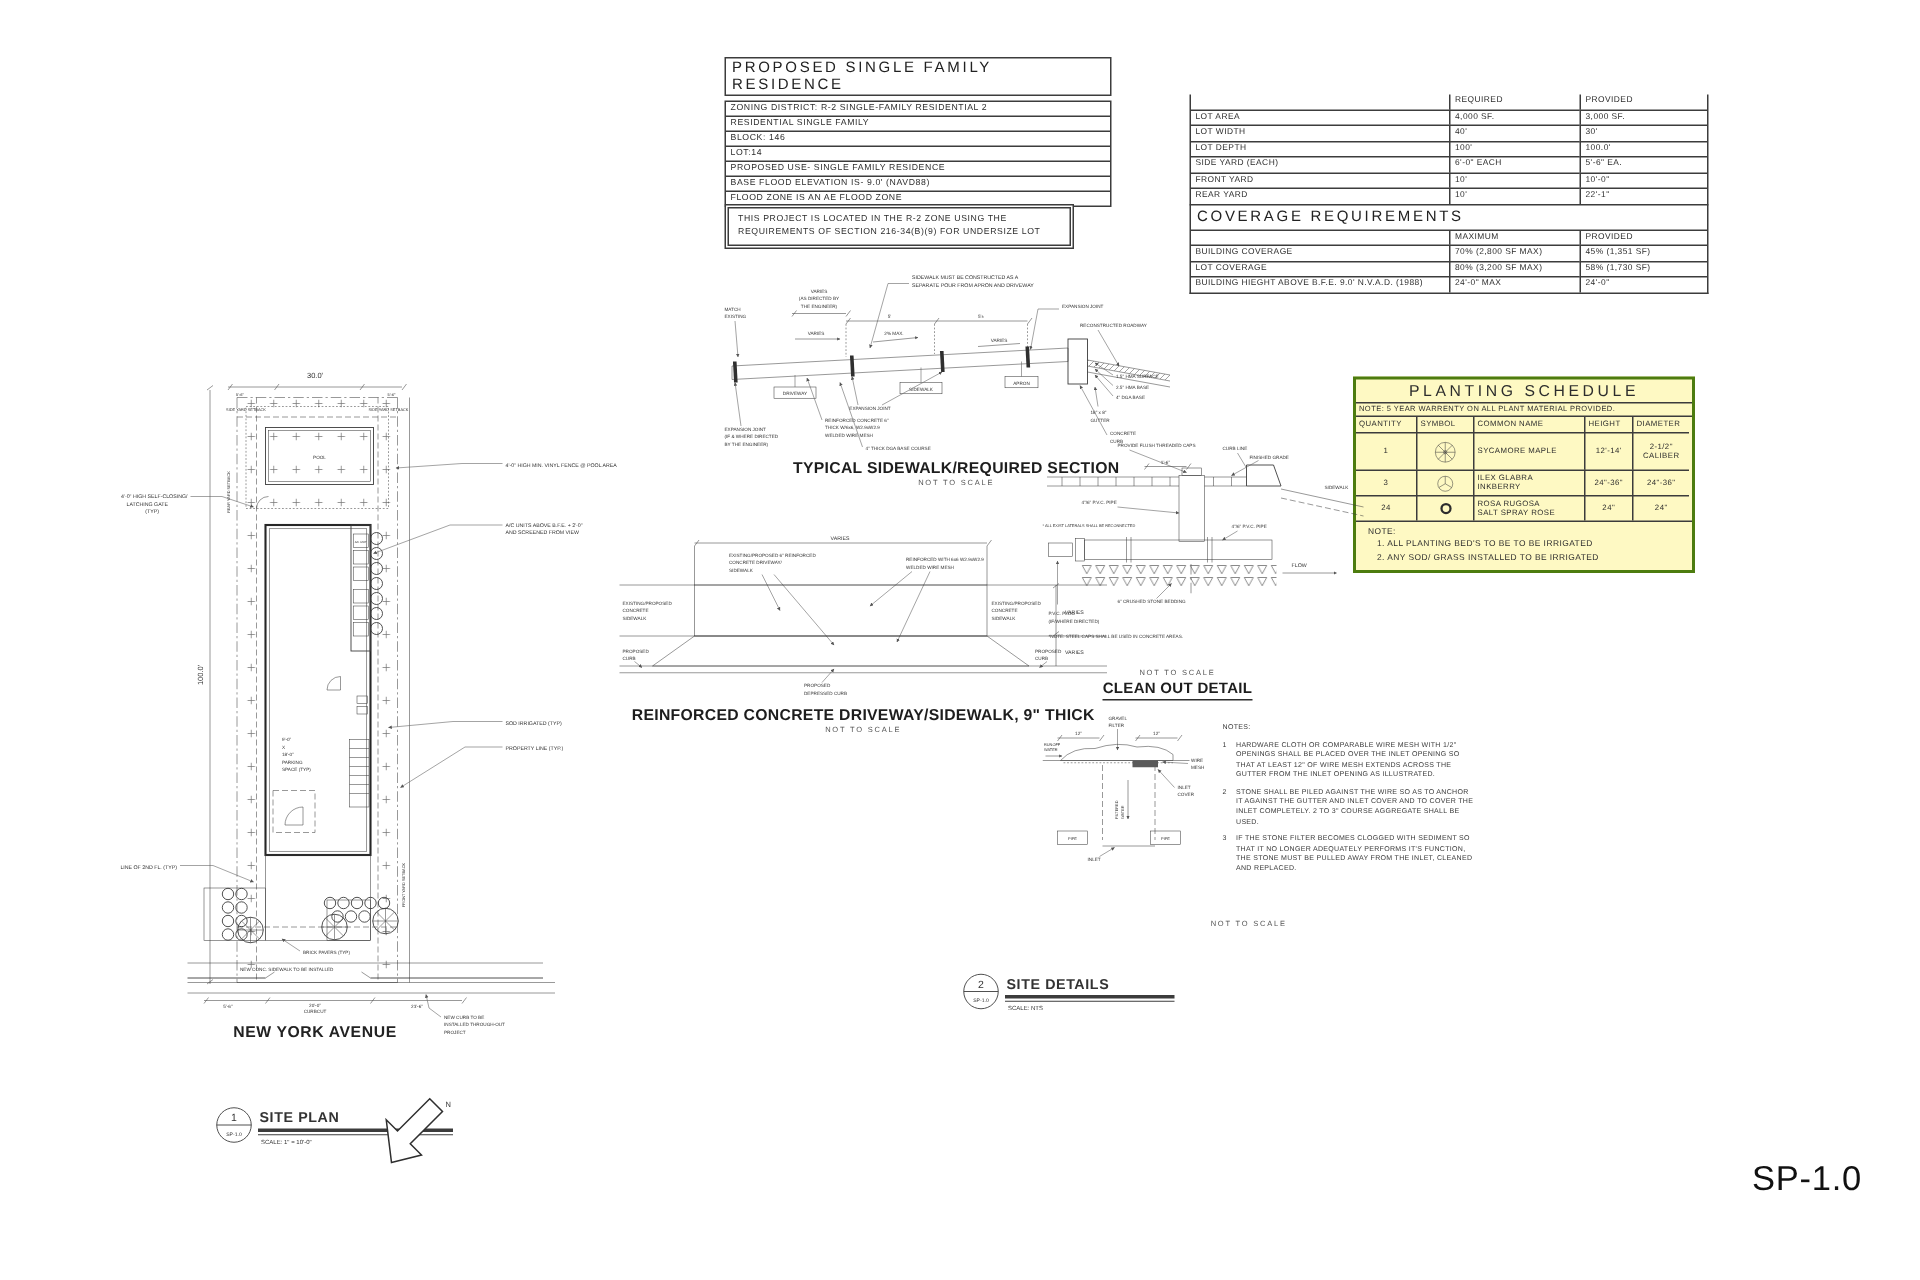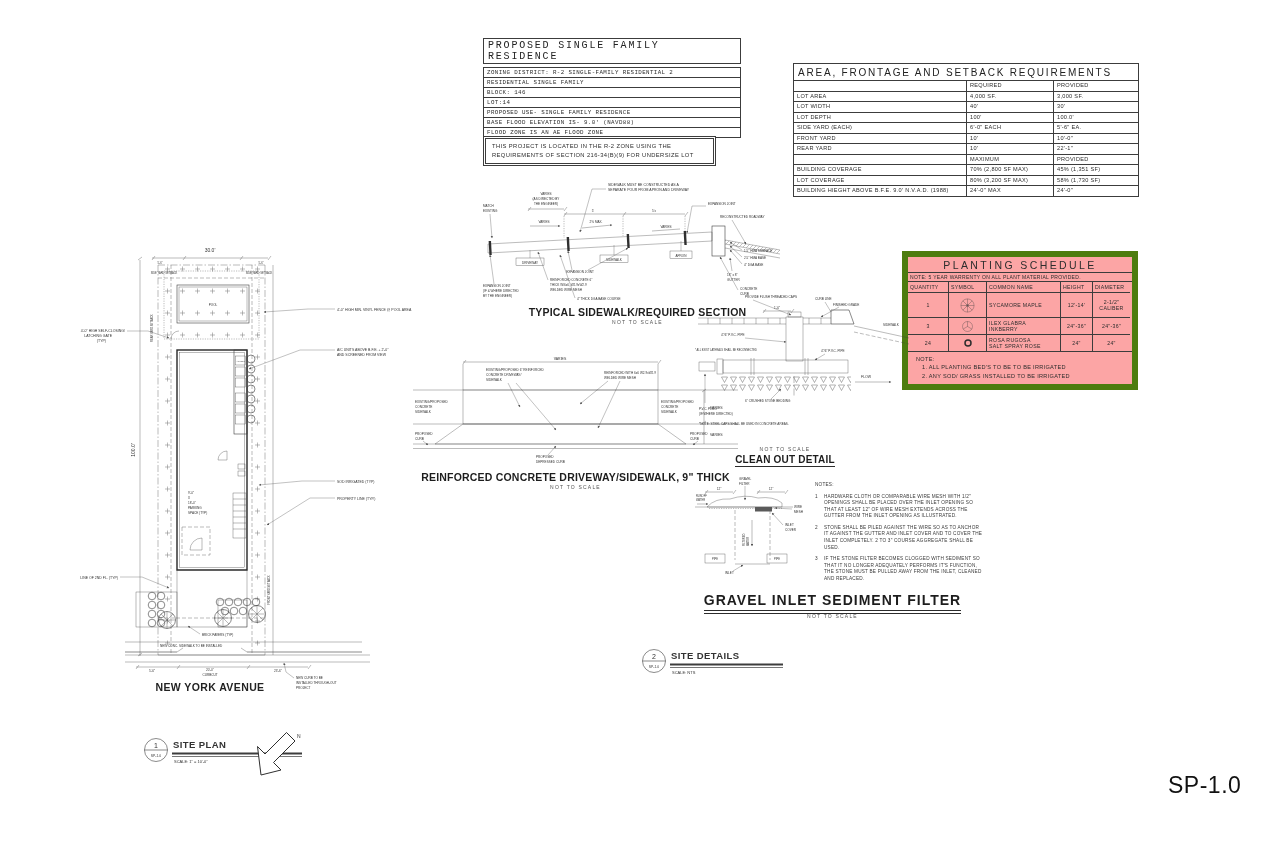--- a/index.html
+++ b/index.html
@@ -17,21 +17,21 @@
 
   .note-box{border:1px solid #3c3c3c;outline:1px solid #3c3c3c;outline-offset:-3px;
     padding:5px 8px;font-size:5.8px;line-height:1.55;letter-spacing:.4px;white-space:pre-line;background:#fff;}
 
   .grid3{display:grid;grid-template-columns:172px 87px 85px;border:1px solid #3c3c3c;border-top:none;background:#fff;}
   .gc{height:9.5px;line-height:9.5px;font-size:5.6px;letter-spacing:.3px;padding-left:3px;
     border-top:1px solid #3c3c3c;border-left:1px solid #3c3c3c;white-space:nowrap;overflow:hidden;}
   .gc.nt{border-top:none;} .gc.nl{border-left:none;}
 
   
-  .pl{border:6px solid #4d7c0f;background:#fca5a5;}
+  .pl{border:2px solid #4d7c0f;background:#fef9c3;}
   .pl-title{font-size:10.5px;letter-spacing:2.4px;text-align:center;padding:2px 0 1px 0;border-bottom:1px solid #3c3c3c;}
   .pl-note{font-size:5px;letter-spacing:.3px;padding:1px 2px;border-bottom:1px solid #3c3c3c;white-space:nowrap;}
   .pl-grid{display:grid;grid-template-columns:40px 38px 74px 32px 38px;}
   .pl-c{font-size:5.2px;letter-spacing:.3px;padding:1px 2px;border-left:1px solid #3c3c3c;border-top:1px solid #3c3c3c;
     display:flex;align-items:center;white-space:pre-line;}
   .pl-c.nl{border-left:none;} .pl-c.hd{justify-content:flex-start;height:8px;}
   .pl-c.ctr{justify-content:center;text-align:center;}
   .pl-notes{border-top:1px solid #3c3c3c;padding:3px 4px 4px 14px;font-size:5.6px;line-height:1.5;letter-spacing:.3px;}
 
   
@@ -80,38 +80,37 @@
       <pattern id="speckle" width="3.5" height="3.5" patternUnits="userSpaceOnUse">
         <circle cx="1" cy="1.2" r="0.55" fill="#3c3c3c"></circle>
         <circle cx="2.6" cy="2.7" r="0.5" fill="#3c3c3c"></circle>
       </pattern>
       <marker id="ah" markerWidth="7" markerHeight="7" refX="5.5" refY="3" orient="auto">
         <path d="M0,0 L6,3 L0,6 Z" fill="#555"></path>
       </marker>
     </defs>
   </svg>
 
-  <div class="abs" style="left:483px;top:38px;width:258px;font-family:Liberation Mono, monospace;">
+  <div class="abs" style="left:483px;top:38px;width:258px;">
     <div class="box-title">PROPOSED SINGLE FAMILY RESIDENCE</div>
     <div class="rows-box">
       <div class="r-row">ZONING DISTRICT: R-2 SINGLE-FAMILY RESIDENTIAL 2</div>
       <div class="r-row">RESIDENTIAL SINGLE FAMILY</div>
       <div class="r-row">BLOCK: 146</div>
       <div class="r-row">LOT:14</div>
       <div class="r-row">PROPOSED USE- SINGLE FAMILY RESIDENCE</div>
       <div class="r-row">BASE FLOOD ELEVATION IS- 9.0' (NAVD88)</div>
       <div class="r-row">FLOOD ZONE IS AN AE FLOOD ZONE</div>
     </div>
   </div>
 
   <div class="abs note-box" style="left:483px;top:136px;width:215px;">THIS PROJECT IS LOCATED IN THE R-2 ZONE USING THE
 REQUIREMENTS OF SECTION 216-34(B)(9) FOR UNDERSIZE LOT</div>
 
   <div class="abs" style="left:793px;top:63px;width:346px;">
-    <div class="box-title" style="height:14px;">AREA, FRONTAGE AND SETBACK REQUIREMENTS</div>
     <div class="grid3">
       <div class="gc nt nl"></div>
       <div class="gc nt">REQUIRED</div>
       <div class="gc nt">PROVIDED</div>
 
       <div class="gc nl">LOT AREA</div>
       <div class="gc">4,000 SF.</div>
       <div class="gc">3,000 SF.</div>
 
       <div class="gc nl">LOT WIDTH</div>
@@ -128,20 +127,21 @@
 
       <div class="gc nl">FRONT YARD</div>
       <div class="gc">10'</div>
       <div class="gc">10'-0"</div>
 
       <div class="gc nl">REAR YARD</div>
       <div class="gc">10'</div>
       <div class="gc">22'-1"</div>
     </div>
 
+    <div class="box-title" style="height:14px;margin-top:-1px;">COVERAGE REQUIREMENTS</div>
     <div class="grid3">
       <div class="gc nt nl"></div>
       <div class="gc nt">MAXIMUM</div>
       <div class="gc nt">PROVIDED</div>
 
       <div class="gc nl">BUILDING COVERAGE</div>
       <div class="gc">70%  (2,800 SF MAX)</div>
       <div class="gc">45%  (1,351 SF)</div>
 
       <div class="gc nl">LOT COVERAGE</div>
@@ -718,23 +718,20 @@
     <div style="display:flex;margin-bottom:5px;">
       <span style="width:9px;flex:none;">2</span>
       <span>STONE SHALL BE PILED AGAINST THE WIRE SO AS TO ANCHOR IT AGAINST THE GUTTER AND INLET COVER AND TO COVER THE INLET COMPLETELY. 2 TO 3" COURSE AGGREGATE SHALL BE USED.</span>
     </div>
     <div style="display:flex;">
       <span style="width:9px;flex:none;">3</span>
       <span>IF THE STONE FILTER BECOMES CLOGGED WITH SEDIMENT SO THAT IT NO LONGER ADEQUATELY PERFORMS IT'S FUNCTION, THE STONE MUST BE PULLED AWAY FROM THE INLET, CLEANED AND REPLACED.</span>
     </div>
   </div>
 
-  <div class="abs" style="left:700px;top:591px;width:265px;text-align:center;">
-    <span class="dtitle ul2">GRAVEL INLET SEDIMENT FILTER</span>
-  </div>
   <div class="abs nts" style="left:700px;top:613px;width:265px;">NOT TO SCALE</div>
 
   <svg class="abs" style="left:638px;top:641px;" width="160" height="40" viewBox="0 0 160 40">
     <circle cx="16" cy="20" r="11.5" class="dw"></circle>
     <line x1="4.5" y1="20" x2="27.5" y2="20" class="dw"></line>
     <text x="16" y="17.5" text-anchor="middle" style="font-size:7px;">2</text>
     <text x="16" y="27" text-anchor="middle" style="font-size:3.4px;">SP-1.0</text>
     <text x="33" y="18" style="font-size:9.5px;font-weight:600;letter-spacing:.4px;">SITE DETAILS</text>
     <line x1="32" y1="23.5" x2="145" y2="23.5" stroke="#3c3c3c" stroke-width="2.2"></line>
     <line x1="32" y1="26.5" x2="145" y2="26.5" stroke="#3c3c3c" stroke-width="0.7"></line>

